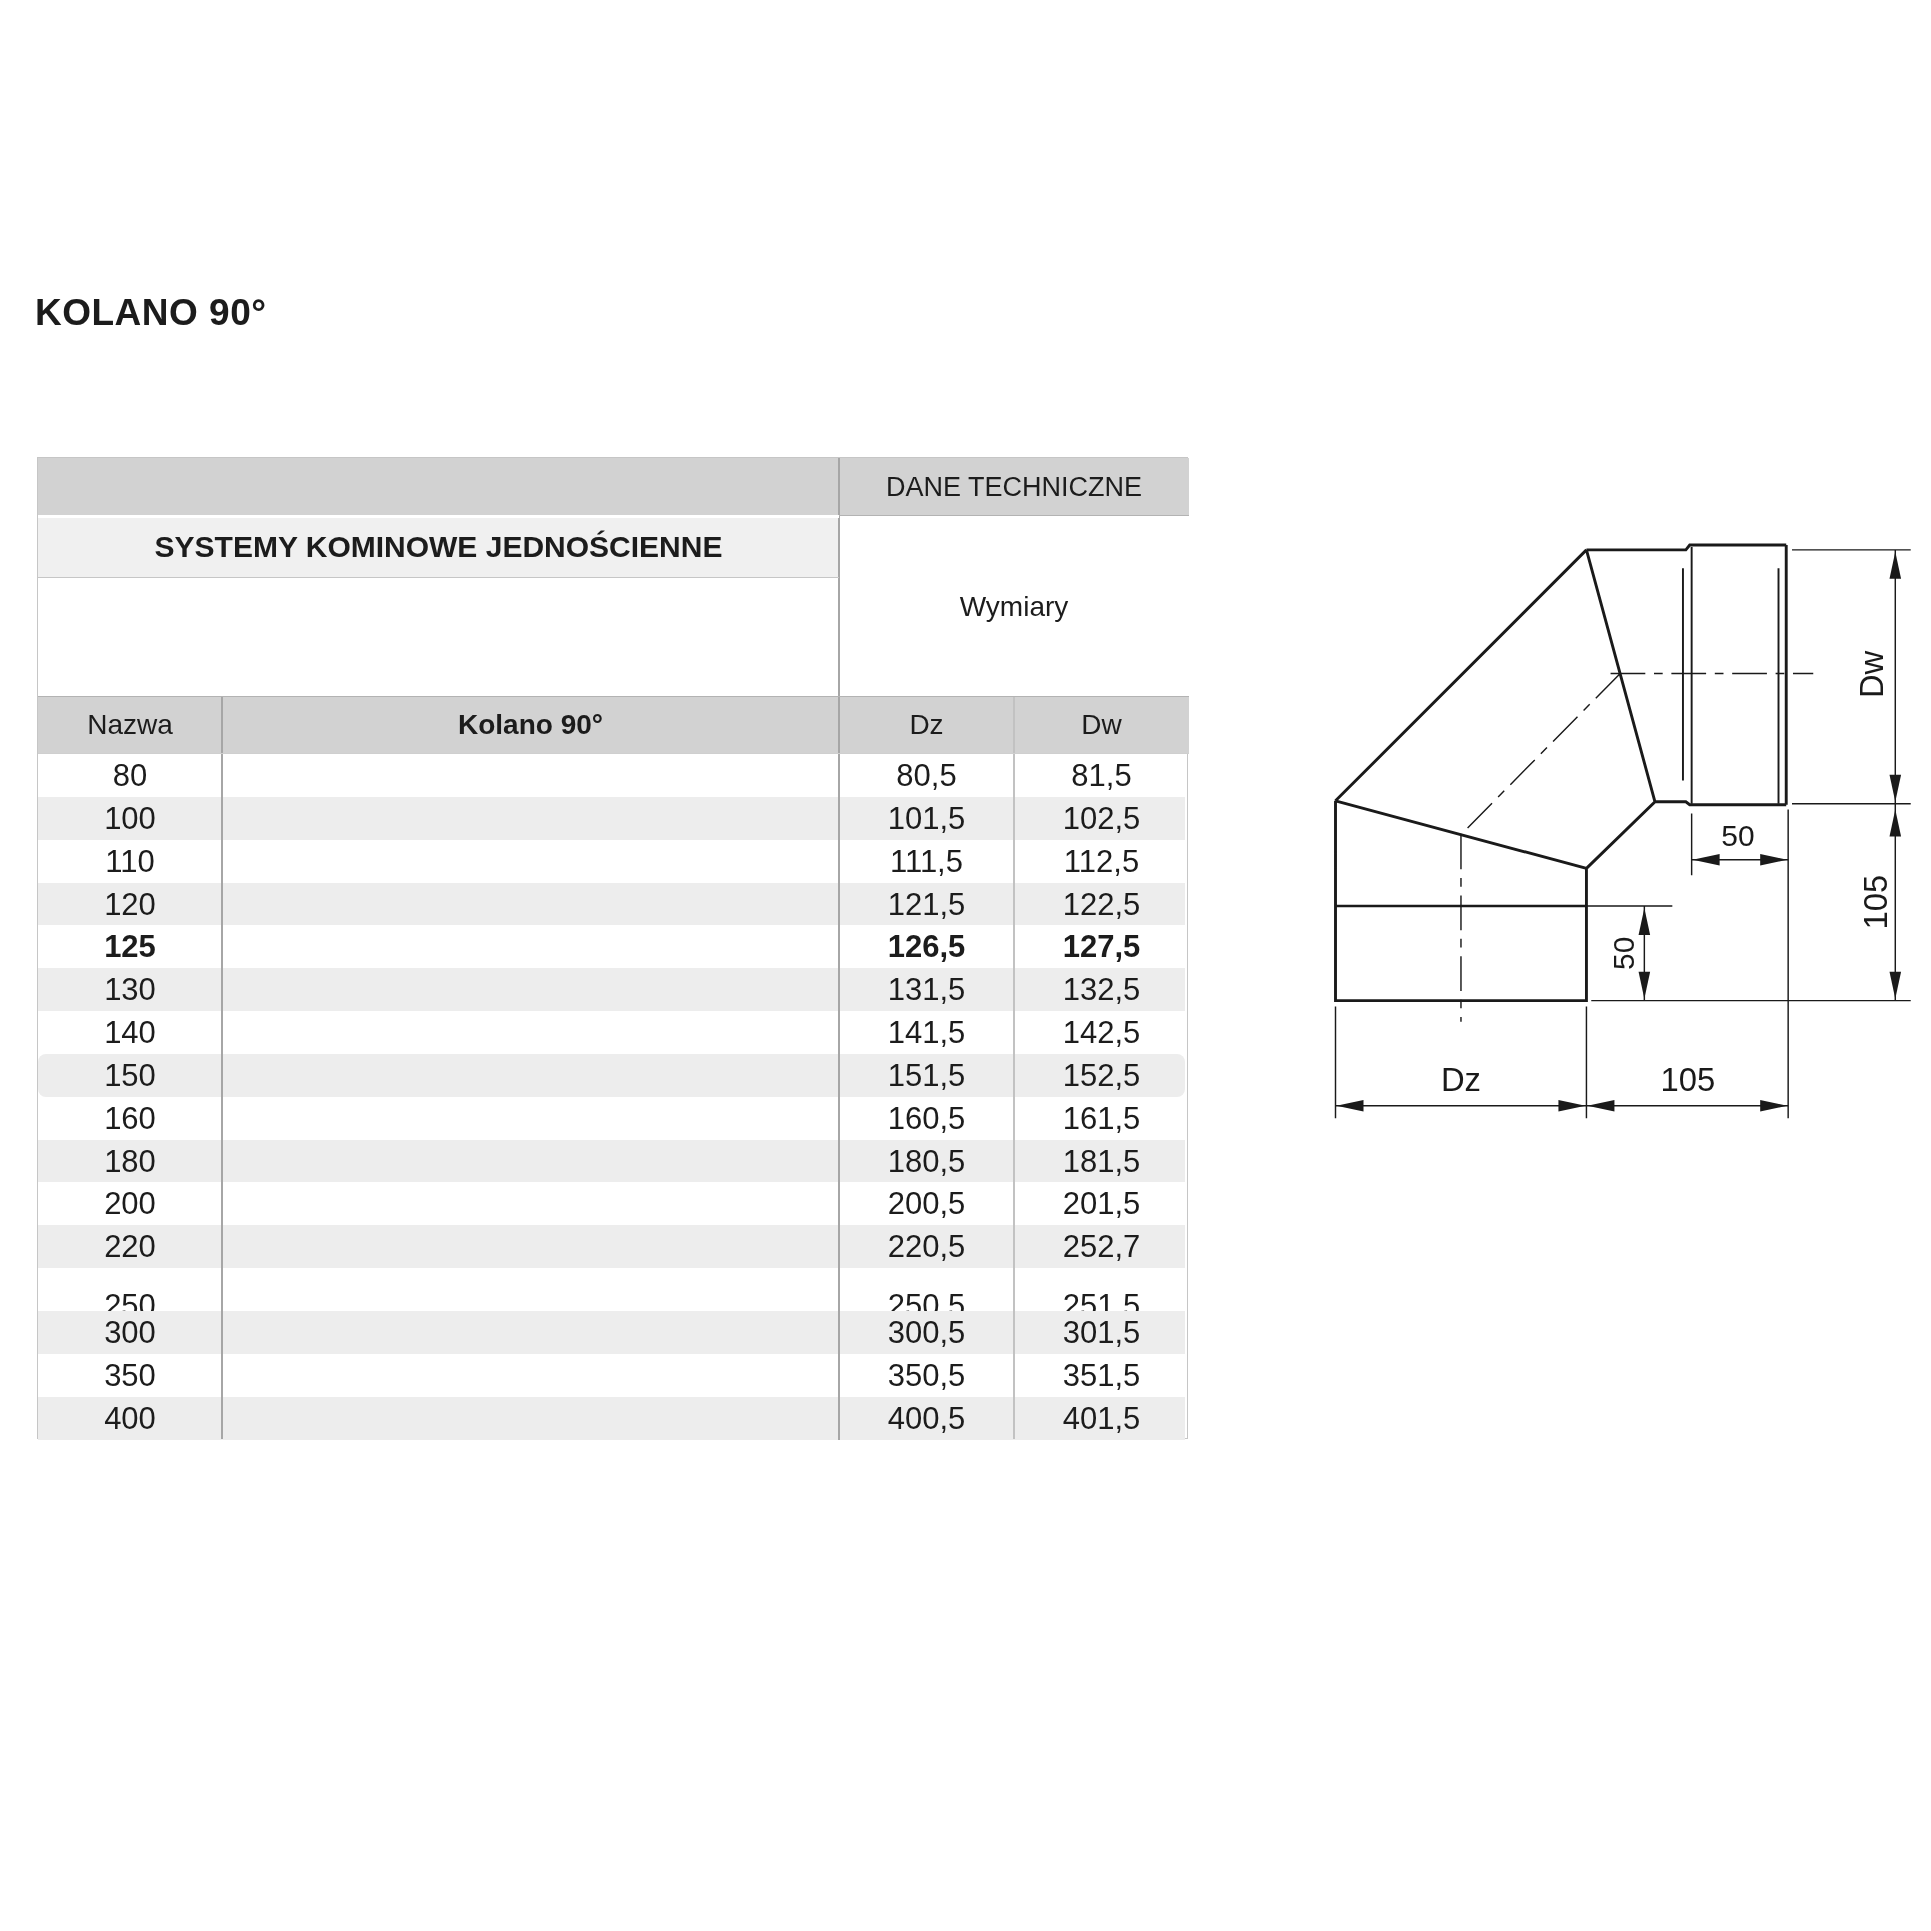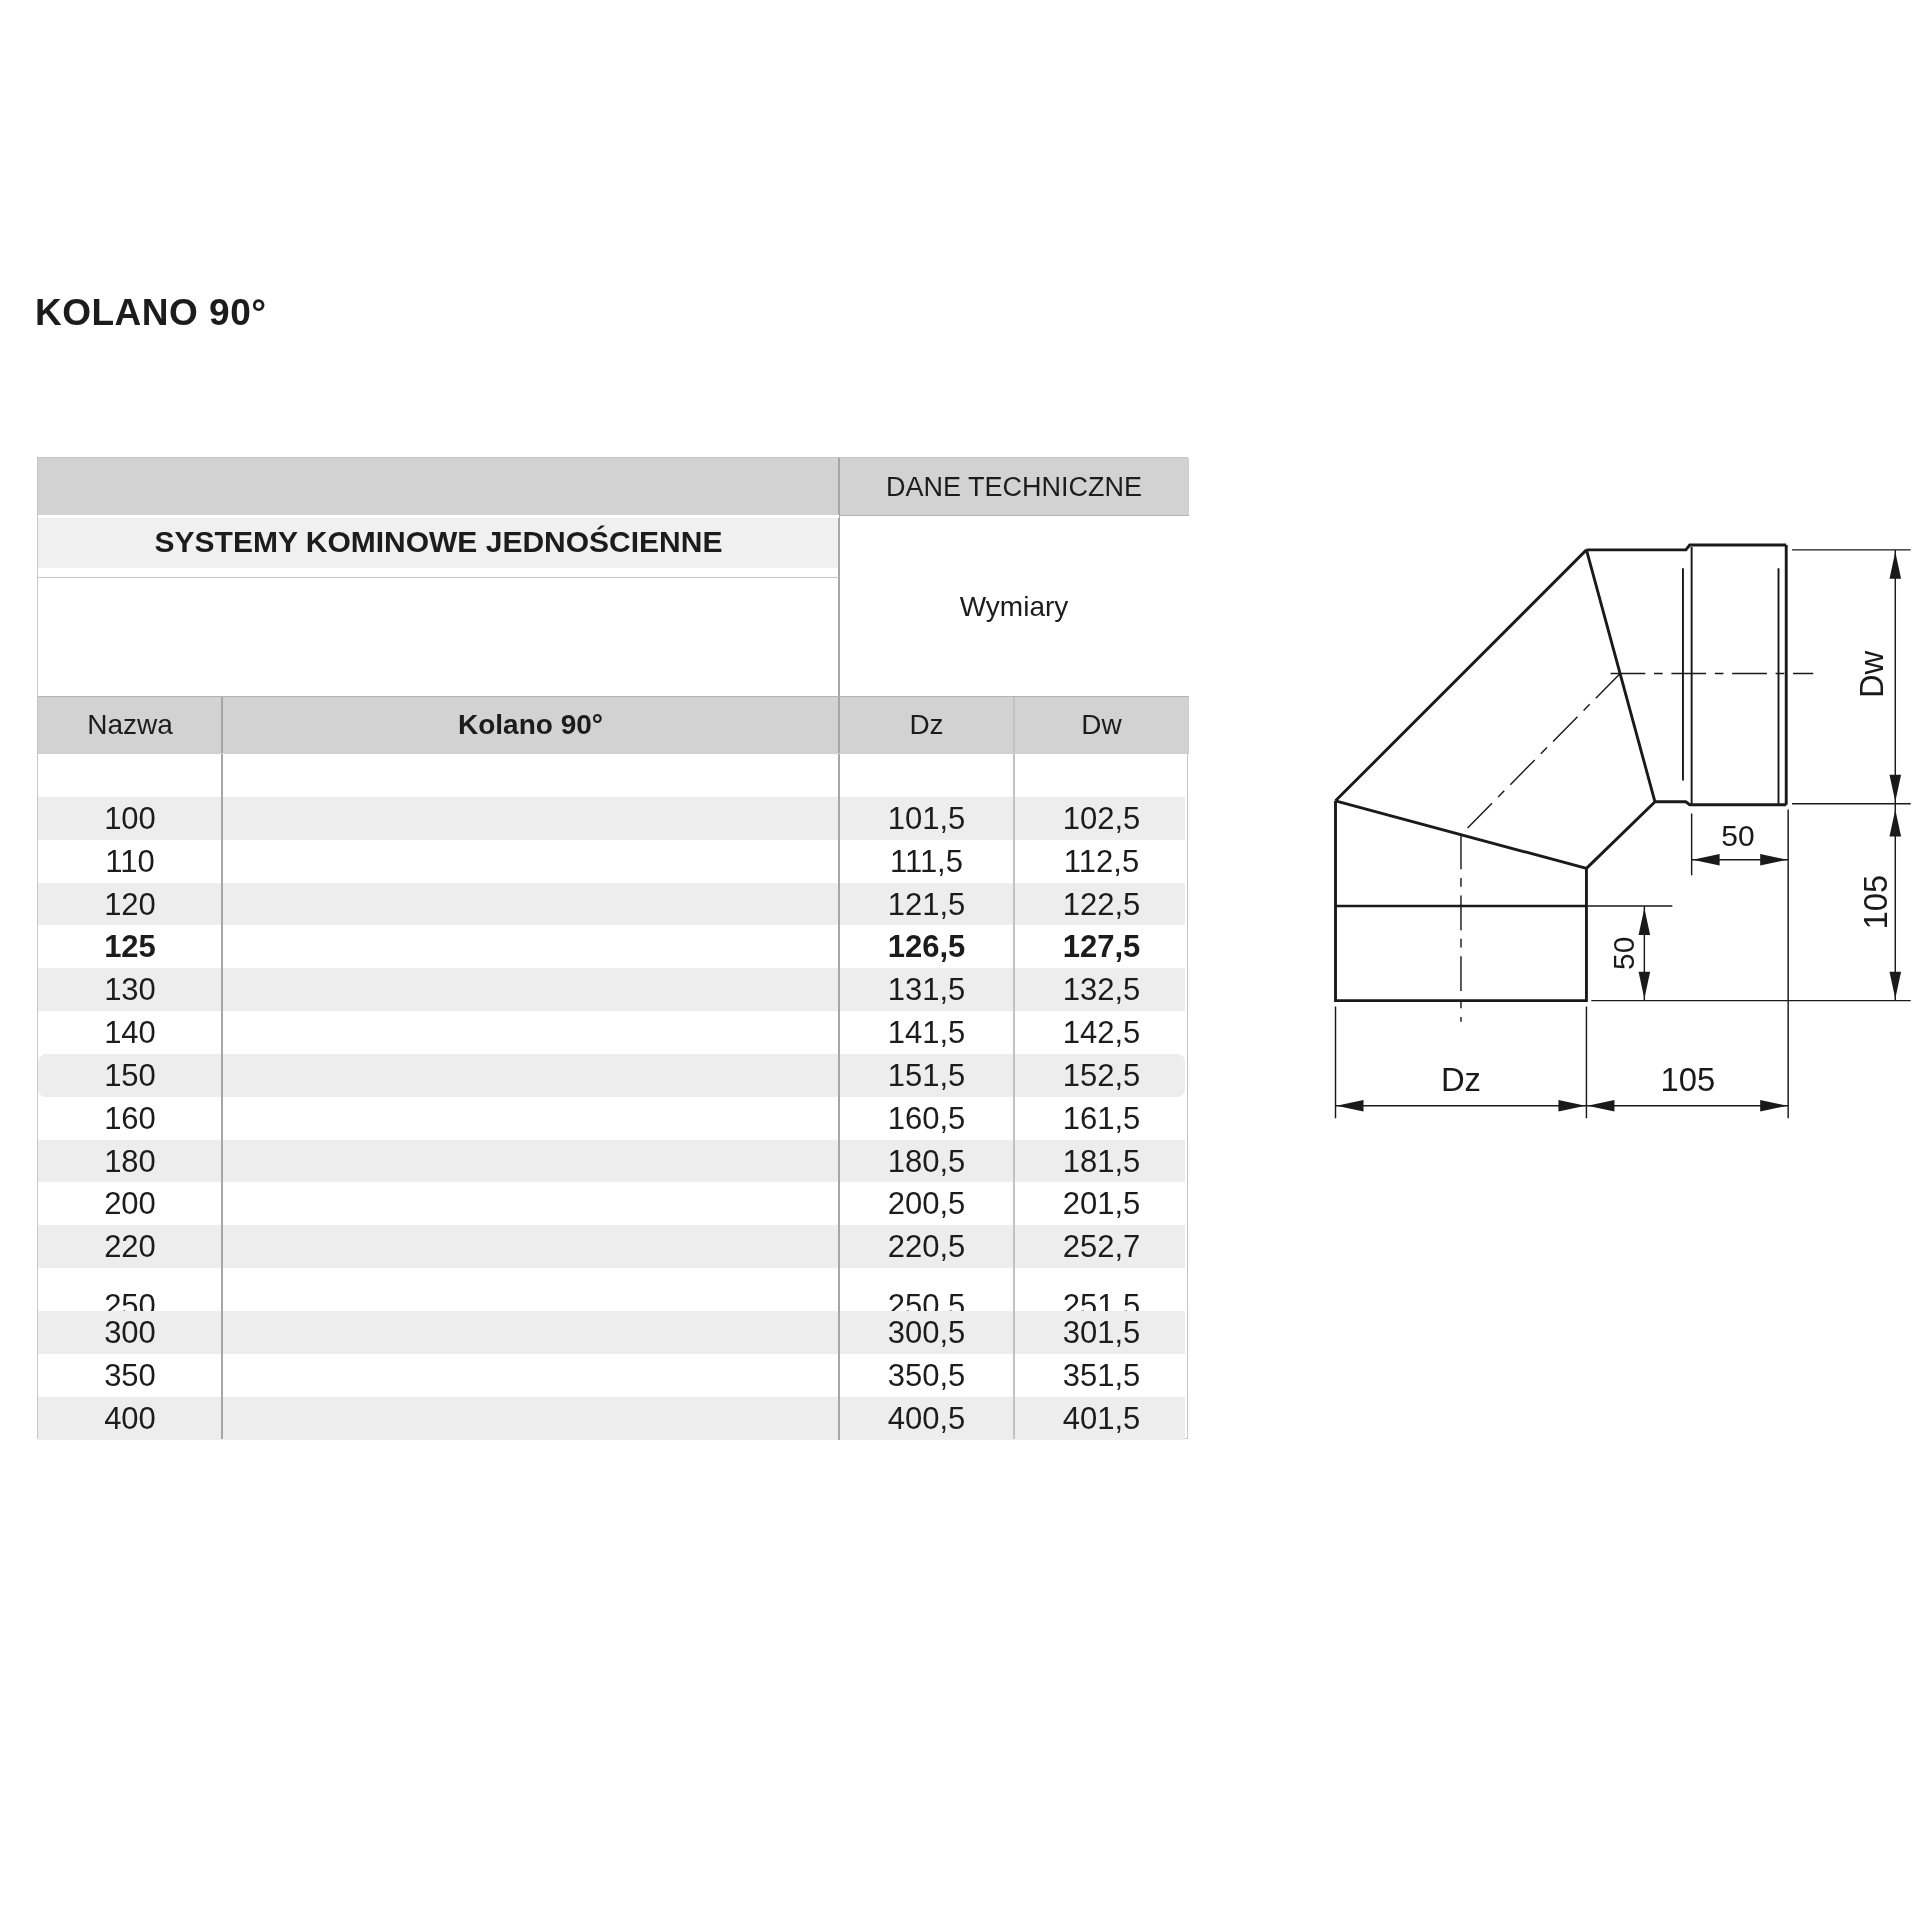--- a/index.html
+++ b/index.html
@@ -13,21 +13,21 @@
     font-size:37px;font-weight:bold;letter-spacing:0.5px;
   }
   
   #spec-table{
     position:absolute;left:37px;top:457px;width:1151px;height:982px;
     border:1.9px solid #c6c6c6;box-sizing:border-box;background:#ffffff;
   }
   .cell{position:absolute;display:flex;align-items:center;justify-content:center;box-sizing:border-box;}
   #cell-top-left{left:0;top:0;width:801px;height:58px;background:#d2d2d2;}
   #cell-dane{left:801px;top:0;width:350px;height:58px;background:#d2d2d2;font-size:27px;}
-  #cell-systemy{left:0;top:58px;width:801px;height:52px;background:#f0f0f0;font-size:30px;font-weight:bold;}
+  #cell-systemy{left:0;top:58px;width:801px;height:62px;background:#f0f0f0;font-size:30px;font-weight:bold;}
   #cell-spacer{left:0;top:120px;width:801px;height:119px;background:#ffffff;}
   #cell-wymiary{left:801px;top:58px;width:350px;height:181px;background:#ffffff;font-size:28px;}
   .colhead{top:238px;height:58px;background:#d2d2d2;font-size:28px;}
   #col-head-nazwa{left:0;width:184px;}
   #col-head-kolano{left:184px;width:617px;font-weight:bold;}
   #col-head-dz{left:801px;width:175px;}
   #col-head-dw{left:976px;width:175px;}
   #rows{position:absolute;left:0;top:296px;width:1147px;height:686px;}
   .trow{position:absolute;left:0;width:100%;height:43px;background:#ffffff;}
   .trow.alt{background:#ededed;}
@@ -61,20 +61,26 @@
   <div class="cell" id="cell-systemy">SYSTEMY KOMINOWE JEDNOŚCIENNE</div>
   <div class="cell" id="cell-spacer"></div>
   <div class="cell" id="cell-wymiary">Wymiary</div>
 
   <div class="cell colhead" id="col-head-nazwa">Nazwa</div>
   <div class="cell colhead" id="col-head-kolano">Kolano 90°</div>
   <div class="cell colhead" id="col-head-dz">Dz</div>
   <div class="cell colhead" id="col-head-dw">Dw</div>
 
   <div id="rows">
+      <div class="trow" style="top: 0px;">
+        <div class="tcell col-nazwa">80</div>
+        <div class="tcell col-kolano"></div>
+        <div class="tcell col-dz">80,5</div>
+        <div class="tcell col-dw">81,5</div>
+      </div>
       <div class="trow alt" style="top: 43px;">
         <div class="tcell col-nazwa">100</div>
         <div class="tcell col-kolano"></div>
         <div class="tcell col-dz">101,5</div>
         <div class="tcell col-dw">102,5</div>
       </div>
       <div class="trow" style="top: 86px;">
         <div class="tcell col-nazwa">110</div>
         <div class="tcell col-kolano"></div>
         <div class="tcell col-dz">111,5</div>

